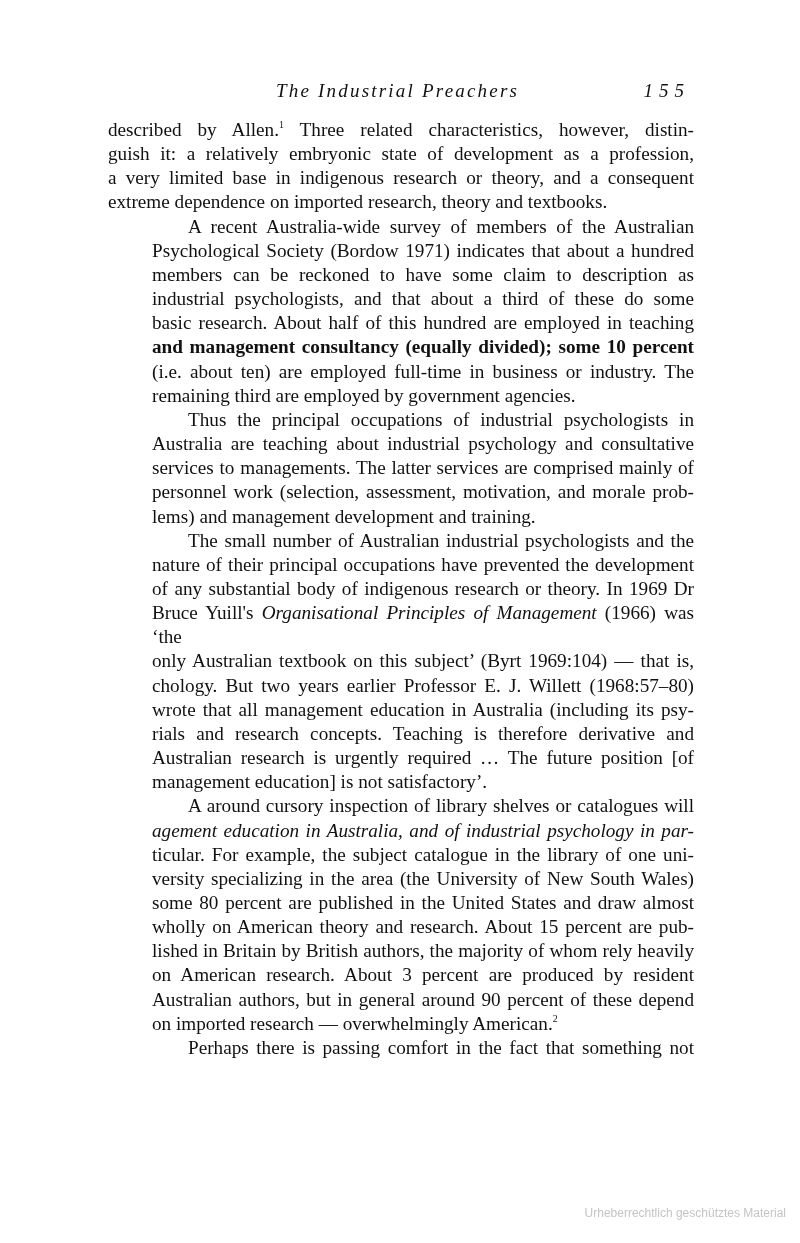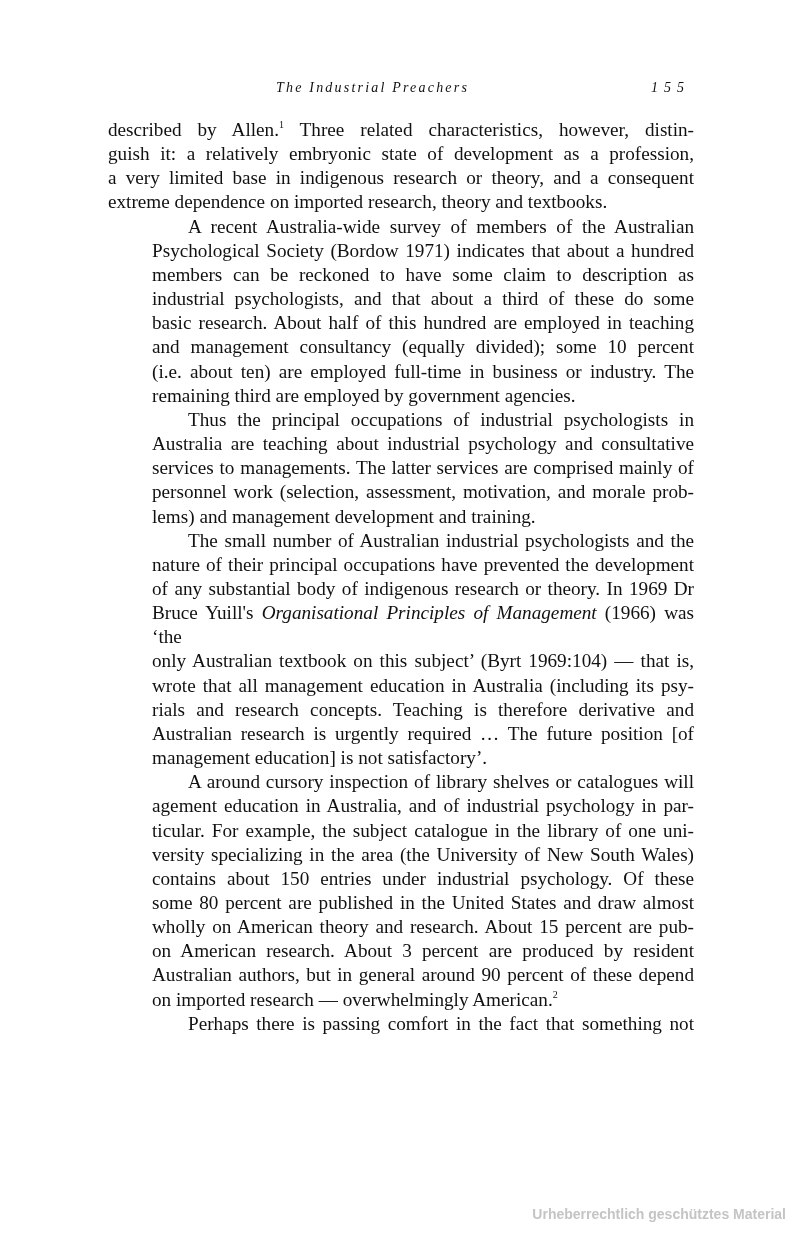--- a/index.html
+++ b/index.html
@@ -14,21 +14,21 @@
       overflow: hidden;
       font-family: "Liberation Serif", "DejaVu Serif", serif;
       color: #111111;
     }
     .running-head {
       position: absolute;
       top: 80px;
       left: 108px;
       width: 586px;
       height: 24px;
-      font-size: 14px;
+      font-size: 19px;
       font-style: italic;
     }
     .running-title {
       position: absolute;
       left: 168px;
       top: 0;
       letter-spacing: 2.2px;
     }
     .page-number {
       position: absolute;
@@ -75,23 +75,22 @@
       vertical-align: 8px;
     }
     em {
       font-style: italic;
     }
     .watermark {
       position: absolute;
       right: 14px;
       top: 1206px;
       font-family: "Liberation Sans", "DejaVu Sans", sans-serif;
-      font-size: 14px;
+      font-size: 12px;
       color: #c4c4c4;
-      font-weight: bold;
     }
   </style>
 </head>
 <body>
 
 <div class="running-head">
   <span class="running-title">The Industrial Preachers</span>
   <span class="page-number">155</span>
 </div>
 
@@ -101,50 +100,51 @@
       <span class="line" style="white-space: normal;"><span>guish it: a relatively embryonic state of development as a profession,</span></span>
       <span class="line" style="white-space: normal;"><span>a very limited base in indigenous research or theory, and a consequent</span></span>
       <span class="line last" style="white-space: normal;"><span>extreme dependence on imported research, theory and textbooks.</span></span>
     </div>
     <div class="para indent">
       <span class="line" style="white-space: normal;"><span>A recent Australia-wide survey of members of the Australian</span></span>
       <span class="line" style="white-space: normal;"><span>Psychological Society (Bordow 1971) indicates that about a hundred</span></span>
       <span class="line" style="white-space: normal;"><span>members can be reckoned to have some claim to description as</span></span>
       <span class="line" style="white-space: normal;"><span>industrial psychologists, and that about a third of these do some</span></span>
       <span class="line" style="white-space: normal;"><span>basic research. About half of this hundred are employed in teaching</span></span>
-      <span class="line" style="white-space: normal;"><span>and management consultancy (equally divided); some 10 percent</span></span>
+      <span class="line" style="white-space: normal; font-weight: bold;"><span>and management consultancy (equally divided); some 10 percent</span></span>
       <span class="line" style="white-space: normal;"><span>(i.e. about ten) are employed full-time in business or industry. The</span></span>
       <span class="line last" style="white-space: normal;"><span>remaining third are employed by government agencies.</span></span>
     </div>
     <div class="para indent">
       <span class="line" style="white-space: normal;"><span>Thus the principal occupations of industrial psychologists in</span></span>
       <span class="line" style="white-space: normal;"><span>Australia are teaching about industrial psychology and consultative</span></span>
       <span class="line" style="white-space: normal;"><span>services to managements. The latter services are comprised mainly of</span></span>
       <span class="line" style="white-space: normal;"><span>personnel work (selection, assessment, motivation, and morale prob-</span></span>
       <span class="line last" style="white-space: normal;"><span>lems) and management development and training.</span></span>
     </div>
     <div class="para indent">
       <span class="line" style="white-space: normal;"><span>The small number of Australian industrial psychologists and the</span></span>
       <span class="line" style="white-space: normal;"><span>nature of their principal occupations have prevented the development</span></span>
       <span class="line" style="white-space: normal;"><span>of any substantial body of indigenous research or theory. In 1969 Dr</span></span>
       <span class="line" style="white-space: normal;"><span>Bruce Yuill's </span><em>Organisational Principles of Management</em><span> (1966) was ‘the</span></span>
       <span class="line" style="white-space: normal;"><span>only Australian textbook on this subject’ (Byrt 1969:104) — that is,</span></span>
+      <span class="line" style="white-space: normal;"><span>chology. But two years earlier Professor E. J. Willett (1968:57–80)</span></span>
       <span class="line" style="white-space: normal;"><span>wrote that all management education in Australia (including its psy-</span></span>
       <span class="line" style="white-space: normal;"><span>rials and research concepts. Teaching is therefore derivative and</span></span>
       <span class="line" style="white-space: normal;"><span>Australian research is urgently required … The future position [of</span></span>
       <span class="line last" style="white-space: normal;"><span>management education] is not satisfactory’.</span></span>
     </div>
     <div class="para indent">
       <span class="line" style="white-space: normal;"><span>A around cursory inspection of library shelves or catalogues will</span></span>
-      <span class="line" style="white-space: normal;"><span>agement education in Australia, and of industrial psychology in par-</span></span>
+      <span class="line" style="white-space: normal; font-style: italic;"><span>agement education in Australia, and of industrial psychology in par-</span></span>
       <span class="line" style="white-space: normal;"><span>ticular. For example, the subject catalogue in the library of one uni-</span></span>
       <span class="line" style="white-space: normal;"><span>versity specializing in the area (the University of New South Wales)</span></span>
-      <span class="line" style="white-space: normal;"><span>contains about 150 entries under industrial psychology. Of these</span></span>
       <span class="line" style="white-space: normal;"><span>some 80 percent are published in the United States and draw almost</span></span>
       <span class="line" style="white-space: normal;"><span>wholly on American theory and research. About 15 percent are pub-</span></span>
+      <span class="line" style="white-space: normal;"><span>lished in Britain by British authors, the majority of whom rely heavily</span></span>
       <span class="line" style="white-space: normal;"><span>on American research. About 3 percent are produced by resident</span></span>
       <span class="line" style="white-space: normal;"><span>Australian authors, but in general around 90 percent of these depend</span></span>
       <span class="line last" style="white-space: normal;"><span>on imported research — overwhelmingly American.</span><sup>2</sup></span>
     </div>
     <div class="para indent">
       <span class="line" style="white-space: normal;"><span>Perhaps there is passing comfort in the fact that something not</span></span>
     </div>
   </div>
 
 <div class="watermark">Urheberrechtlich geschütztes Material</div>

